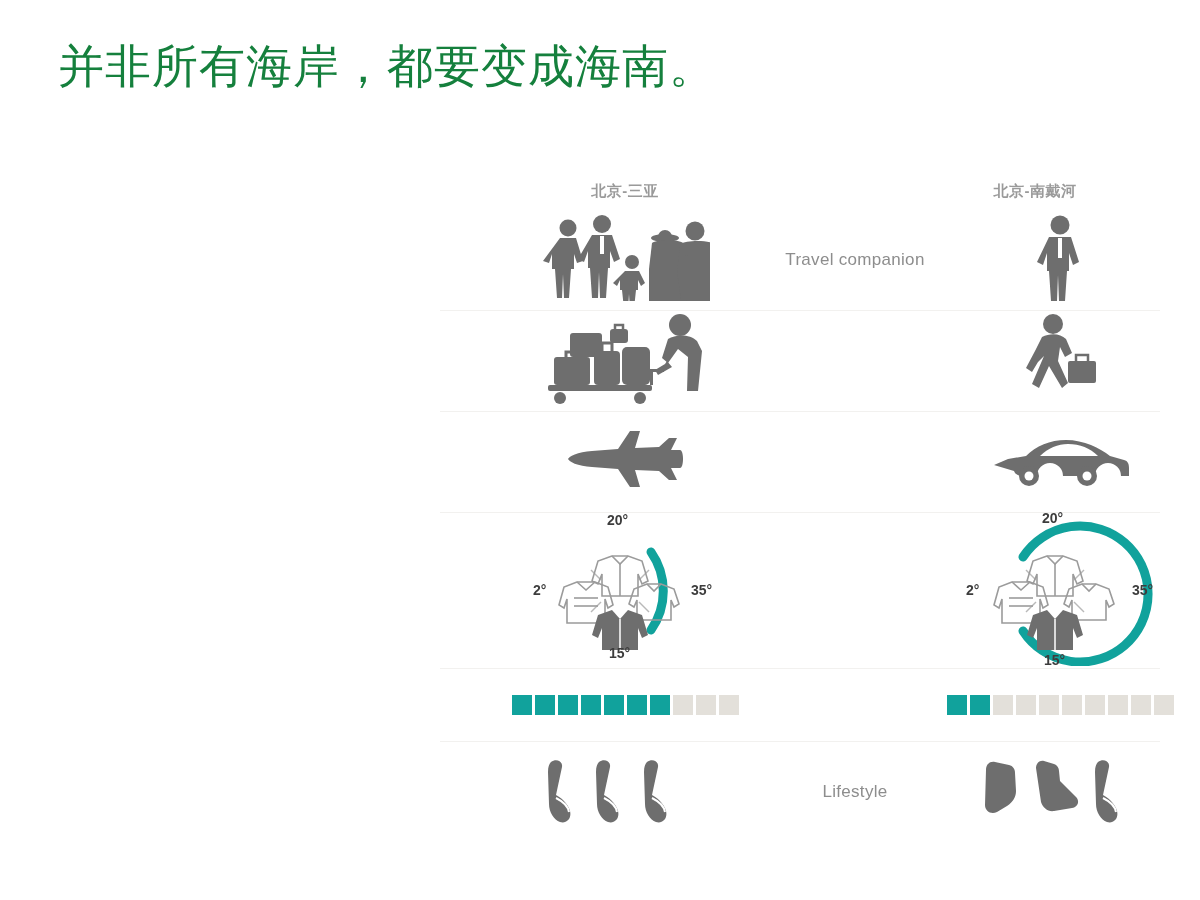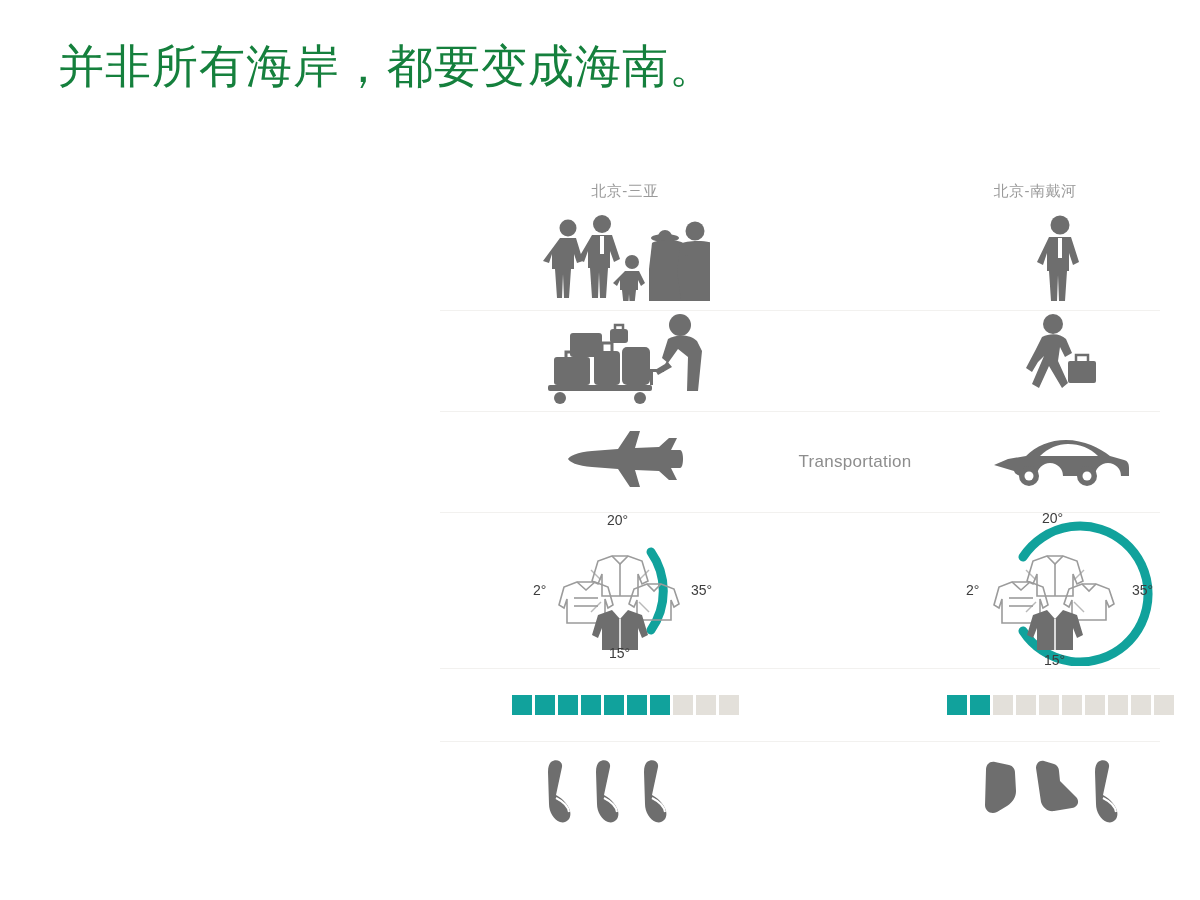--- a/index.html
+++ b/index.html
@@ -32,20 +32,21 @@
   .compare {
     position: absolute;
     left: 440px;
     top: 170px;
     width: 720px;
   }
 
   .col-headers {
     position: relative;
     height: 40px;
+    font-weight: bold;
   }
   .col-head {
     position: absolute;
     top: 12px;
     width: 220px;
     text-align: center;
     font-size: 15px;
     color: #9a9a9a;
     letter-spacing: .5px;
   }
@@ -86,21 +87,21 @@
 
   
   .dial {
     position: relative;
   }
   .dial svg { display: block; }
   .temp {
     position: absolute;
     font-size: 14px;
     color: #3d3d3d;
-    font-weight: normal;
+    font-weight: bold;
     white-space: nowrap;
   }
 
   
   .squares {
     display: flex;
     gap: 3px;
   }
   .sq {
     width: 20px;
@@ -140,20 +141,23 @@
             <ellipse cx="125" cy="23" rx="14" ry="4"></ellipse>
             <path d="M118 22 a7 7 0 0 1 14 0 z"></path>
             <path d="M112 28 c5 -4 26 -4 31 0 l3 26 v32 h-37 v-32 z"></path>
 
             <circle cx="155" cy="16" r="9.5"></circle>
             <path d="M140 29 c6 -4 29 -4 35 0 l3 27 -4 30 h-33 l-4 -30 z"></path>
             <rect x="145" y="40" width="3" height="46" rx="1.5"></rect>
           </g>
         </svg>
       </span>
+    </div>
+    <div class="cell mid">
+      <div class="row-label">Travel companion</div>
     </div>
     <div class="cell right">
       <span>
         <svg width="48" height="86" viewBox="0 0 48 86">
           <g class="ic-gray">
             <circle cx="24" cy="10" r="9.5"></circle>
             <path d="M13 22 h22 l8 25 -6 3 -4 -12 v18 h-2 l-2 30 h-6 l-1 -26 -1 26 h-6 l-2 -30 h-2 v-18 l-4 12 -6 -3 z"></path>
             <rect x="22" y="23" width="4" height="20" fill="#ffffff"></rect>
           </g>
         </svg>
@@ -206,23 +210,20 @@
 
   <div class="row">
     <div class="cell left">
       <span>
         <svg width="130" height="62" viewBox="0 0 130 62">
           <g class="ic-gray">
             <path d="M8 31 c0 -4 10 -8 24 -9 l26 -2 l12 -18 h10 l-5 17 l24 -1 l10 -9 h8 l-6 12 h9 c4 0 4 18 0 18 h-9 l6 12 h-8 l-10 -9 l-24 -1 l5 17 h-10 l-12 -18 l-26 -2 c-14 -1 -24 -5 -24 -9 z"></path>
           </g>
         </svg>
       </span>
-    </div>
-    <div class="cell mid">
-      <div class="row-label">Transportation</div>
     </div>
     <div class="cell right">
       <span>
         <svg width="140" height="58" viewBox="0 0 140 58">
           <g class="ic-gray">
             <path d="M4 34 l14 -6 l18 -3 c10 -10 24 -16 40 -16 c18 0 34 8 44 16 l14 4 c4 1 5 4 5 8 v8 h-8 a13 13 0 0 0 -26 0 h-32 a13 13 0 0 0 -26 0 h-14 c-5 0 -8 -2 -9 -5 z"></path>
             <path d="M50 25 c8 -8 18 -12 28 -12 c12 0 22 4 30 12 z" fill="#ffffff"></path>
             <circle cx="39" cy="45" r="10"></circle>
             <circle cx="39" cy="45" r="4.5" fill="#ffffff"></circle>
             <circle cx="97" cy="45" r="10"></circle>
@@ -365,20 +366,23 @@
               <path d="M11 44 c6 3 12 8 13 14" fill="none" stroke="#ffffff" stroke-width="2"></path>
             </g>
             <g transform="translate(96,0)">
               <path d="M6 8 c5 -4 12 -1 11 5 l-6 28 c4 2 12 8 14 16 2 8 -4 13 -10 11 -6 -2 -11 -10 -11 -18 l-1 -32 c0 -5 1 -8 3 -10 z"></path>
               <path d="M11 44 c6 3 12 8 13 14" fill="none" stroke="#ffffff" stroke-width="2"></path>
             </g>
           </g>
         </svg>
       </span>
     </div>
+    <div class="cell mid">
+      <div class="row-label">Lifestyle</div>
+    </div>
     <div class="cell right">
       <span>
         <svg width="160" height="72" viewBox="0 0 160 72">
           <g class="ic-gray">
 
             <path d="M6 16 c0 -6 4 -9 9 -8 l14 3 c4 1 6 4 6 8 l1 18 c0 6 -3 11 -9 15 l-10 6 c-6 3 -12 -1 -12 -7 z"></path>
 
             <path d="M56 14 c0 -5 4 -8 8 -7 l10 3 c3 1 5 4 5 7 l1 10 16 16 c4 4 2 10 -4 11 l-18 3 c-6 1 -11 -3 -13 -9 z"></path>
 
             <path d="M118 8 c5 -4 12 -1 11 5 l-6 28 c4 2 12 8 14 16 2 8 -4 13 -10 11 -6 -2 -11 -10 -11 -18 l-1 -32 c0 -5 1 -8 3 -10 z"></path>

